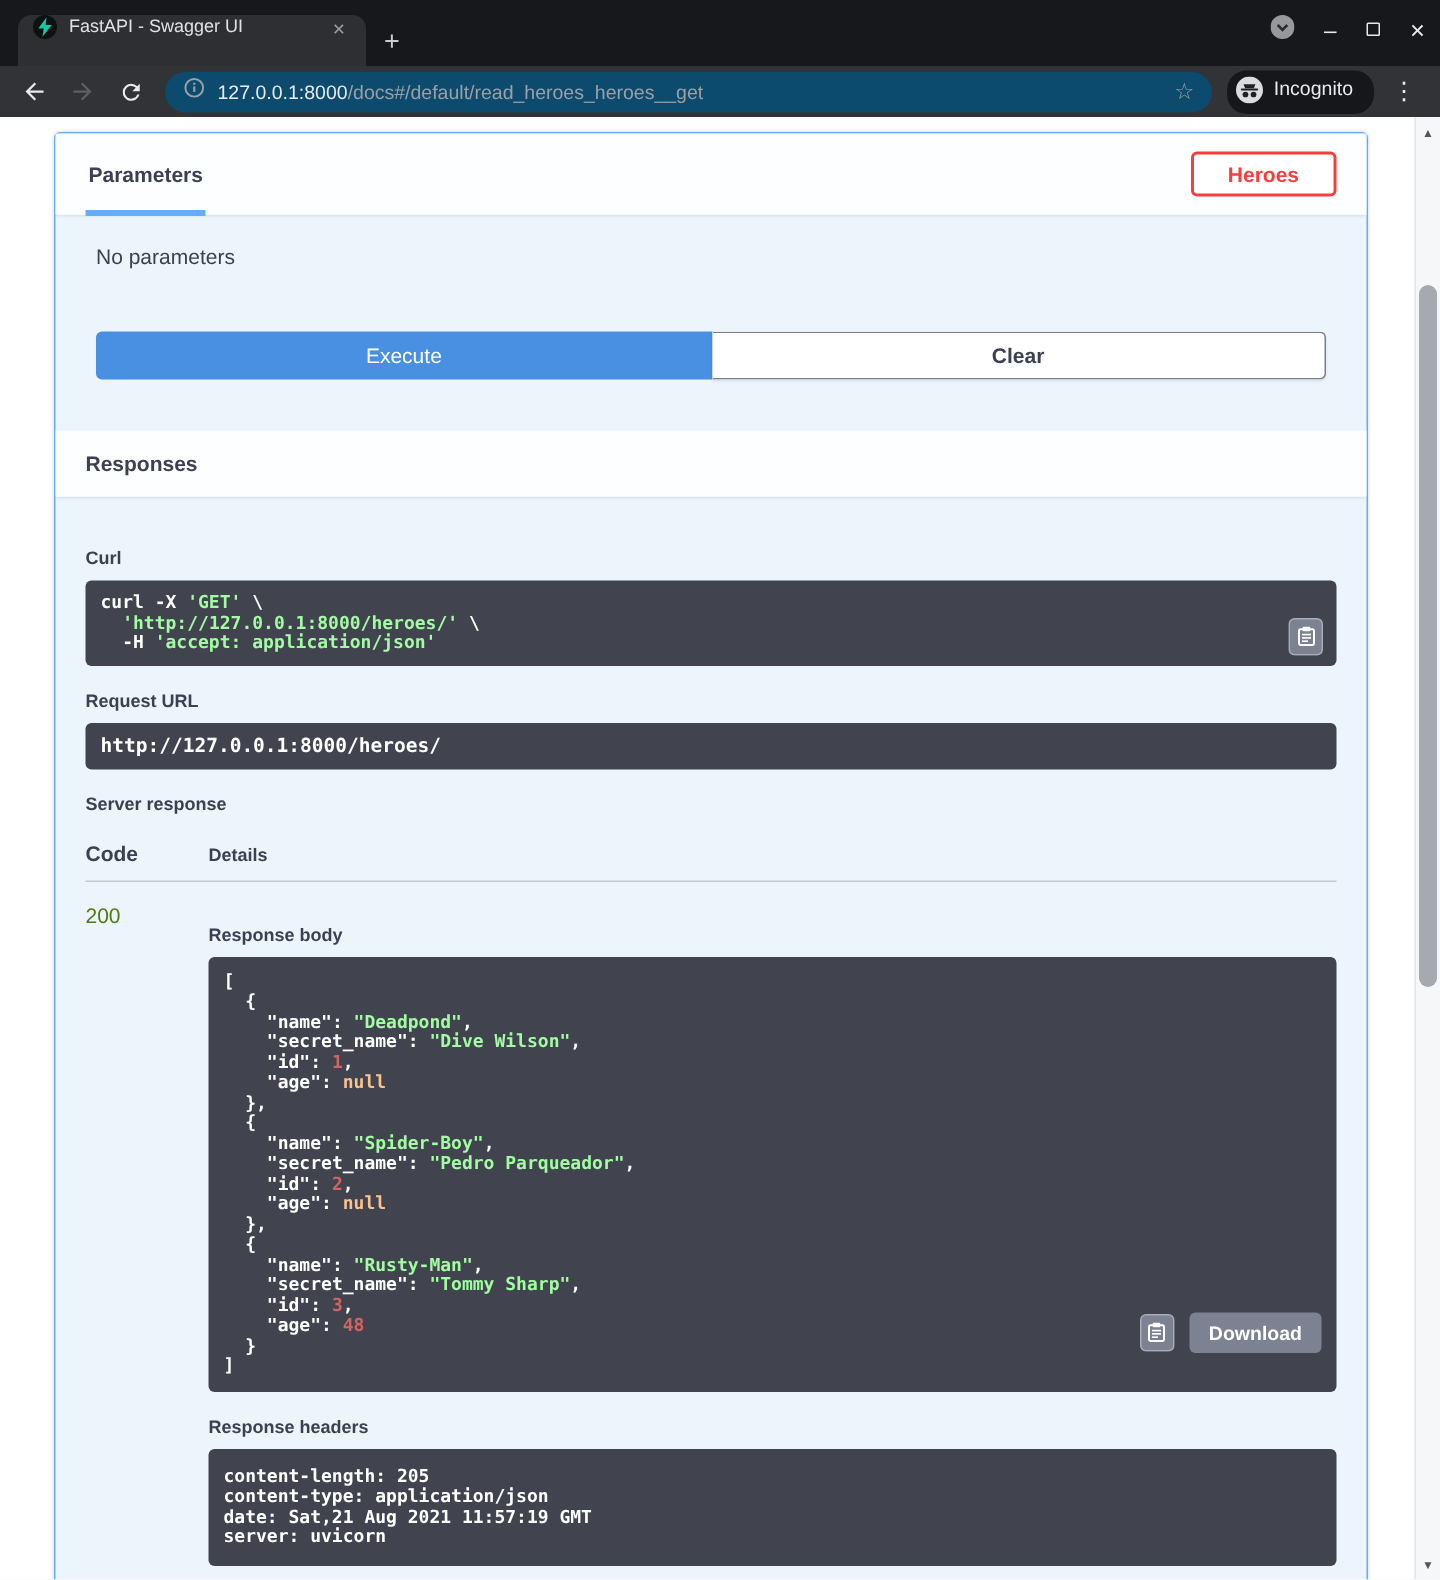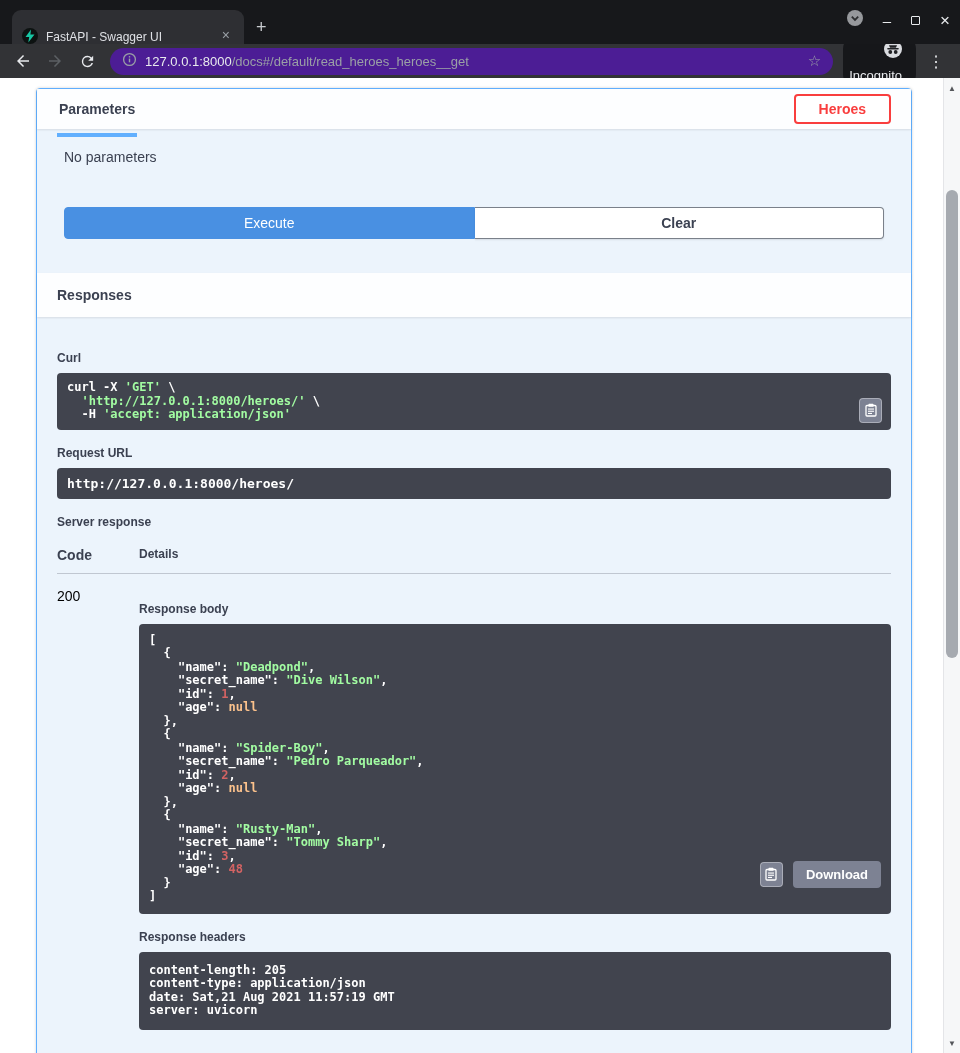--- a/index.html
+++ b/index.html
@@ -3,60 +3,60 @@
 <meta charset="utf-8">
 <style>
   * { margin:0; padding:0; box-sizing:border-box; }
   html,body { width:960px; height:1053px; overflow:hidden; }
   body { font-family:"Liberation Sans",sans-serif; background:#fff; }
   [data-interactable="true"] { cursor:pointer; }
 
   
   .tabbar { height:44px; background:#17181b; display:flex; align-items:flex-end; position:relative; }
   .tab { margin-left:12px; width:232px; height:34px; background:#2e2f33; border-radius:9px 9px 0 0;
-         display:flex; align-items:flex-end; padding:0 10px; gap:8px; }
+         display:flex; align-items:flex-start; padding:0 10px; gap:8px; }
   .favicon { width:16px; height:16px; flex:0 0 16px; }
   .tab-title { flex:1; font-size:12px; color:#dfe1e5; white-space:nowrap; overflow:hidden; }
   .tab-close { color:#9aa0a6; font-size:14px; line-height:1; padding:2px 4px; }
   .newtab-btn { color:#c8cbcf; font-size:18px; height:34px; display:flex; align-items:center; padding:0 12px; }
   .win-controls { position:absolute; right:10px; top:0; height:40px; display:flex; align-items:center; gap:20px; }
   .min { color:#e8eaed; font-size:15px; line-height:1; }
   .max-box { display:inline-block; width:9px; height:9px; border:1.5px solid #e8eaed; border-radius:1px; }
   .wclose { color:#e8eaed; font-size:17px; line-height:1; }
 
   .toolbar { height:34px; background:#323336; display:flex; align-items:center; padding:0 10px; gap:6px; }
   .nav-btn { width:26px; height:26px; display:flex; align-items:center; justify-content:center; border-radius:50%; }
-  .urlbar { flex:1; height:27px; background:#4c1d95; border-radius:14px; display:flex; align-items:center;
+  .urlbar { flex:1; height:27px; background:#0c4a6e; border-radius:14px; display:flex; align-items:center;
             padding:0 12px; gap:8px; margin:0 4px; min-width:0; }
   .url { flex:1; font-size:13px; white-space:nowrap; overflow:hidden; }
   .url-host { color:#e8eaed; }
   .url-path { color:#9aa0a6; }
   .star { color:#9aa0a6; font-size:15px; }
-  .incog { display:flex; align-items:flex-end; gap:7px; background:#16171a; border-radius:13px;
-           padding:4px 14px 4px 6px; color:#e8eaed; font-size:13px;flex-direction:column; }
+  .incog { display:flex; align-items:flex-start; gap:7px; background:#16171a; border-radius:13px;
+           padding:4px 14px 4px 6px; color:#e8eaed; font-size:13px; }
   .menu-dots { color:#e8eaed; font-size:16px; padding:0 6px; }
 
   
   .content { position:relative; width:960px; height:975px; background:#fff; }
   .page { width:943px; height:100%; overflow:hidden; }
 
   .opblock { margin:10px 31px 0 36px; border:1px solid var(--method-get,#61affe); border-radius:4px;
              background:#ecf4fc; box-shadow:0 0 3px rgba(0,0,0,.18); }
   .summary { display:flex; align-items:center; padding:4px 10px 4px 6px; gap:0;
              border-bottom:1px solid var(--method-get,#61affe); }
   .method { background:var(--method-get,#61affe); color:#fff; font-weight:bold; font-size:14px;
             width:105px; text-align:center; padding:6px 0; border-radius:3px;
             text-shadow:0 1px 0 rgba(0,0,0,.1); }
   .path { font-family:"DejaVu Sans Mono",monospace; font-size:16px; font-weight:600; color:#3b4151; margin-left:10px; }
   .desc { font-size:13px; color:#3b4151; margin-left:20px; flex:1; }
   .chevron { margin-right:6px; display:flex; align-items:center; }
 
   .sec-head { background:rgba(255,255,255,.88); padding:0 20px; display:flex; align-items:center;
               justify-content:space-between; box-shadow:0 1px 2px rgba(0,0,0,.1); }
-  .params-head { height:40px; }
+  .params-head { height:54px; }
   .tab-title-param { font-size:14px; font-weight:bold; color:#3b4151; position:relative; height:56px;
                      display:flex; align-items:center; padding:0 2px; }
   .tab-title-param::after { content:""; position:absolute; left:0; right:0; bottom:0; height:4px;
                             background:var(--method-get,#61affe); }
   .btn-cancel { background:#fff; border:2px solid var(--cancel,#f93e3e); color:var(--cancel,#f93e3e);
                 font-size:14px; font-weight:600; border-radius:4px; padding:5px 23px;
                 font-family:"Liberation Sans",sans-serif; }
 
   .params-body { padding:20px 27px 34px; }
   .no-params { font-size:14px; color:#3b4151; padding-left:-7px; margin-left:-7px; padding:0 0 0 0;
@@ -91,26 +91,26 @@
   .tok-num { color:var(--token-number,#d36363); }
   .tok-null { color:var(--token-null,#fcc28c); }
 
   .copy-btn { width:23px; height:25px; background:#7d8293; border:1px solid rgba(255,255,255,.35);
               border-radius:4px; display:flex; align-items:center; justify-content:center; padding:0; }
   .curl-copy { position:absolute; right:9px; bottom:7px; }
   .body-controls { position:absolute; right:10px; bottom:26px; display:flex; gap:10px; align-items:center; }
   .btn-download { background:#7d8293; color:#fff; border:none; border-radius:4px; font-weight:bold;
                   font-size:13px; padding:6px 13px; font-family:"Liberation Sans",sans-serif; }
 
-  .tbl-head { display:flex; align-items:flex-start; border-bottom:1px solid rgba(59,65,81,.25);
+  .tbl-head { display:flex; align-items:flex-end; border-bottom:1px solid rgba(59,65,81,.25);
               padding:10px 0 10px; }
   .col-code { width:82px; font-size:14px; font-weight:bold; color:#3b4151; }
   .col-det { font-size:12px; font-weight:bold; color:#3b4151; }
   .tbl-row { display:flex; align-items:flex-start; padding-top:12px; }
-  .row-code { width:82px; font-size:14px; color:#000000; padding-top:2px; }
+  .row-code { width:82px; font-size:14px; color:#4d7c0f; padding-top:2px; }
   .row-det { flex:1; min-width:0; }
   .rb-label { margin-top:0; }
 
   
   .scrollbar { position:absolute; top:0; right:0; width:17px; height:100%; background:#f6f7f8;
                border-left:1px solid #e4e5e8; }
   .sb-btn { position:absolute; left:0; width:100%; height:16px; font-size:8px; color:#54565a;
             display:flex; align-items:center; justify-content:center; }
   .sb-btn.top { top:2px; }
   .sb-btn.bottom { bottom:2px; }

